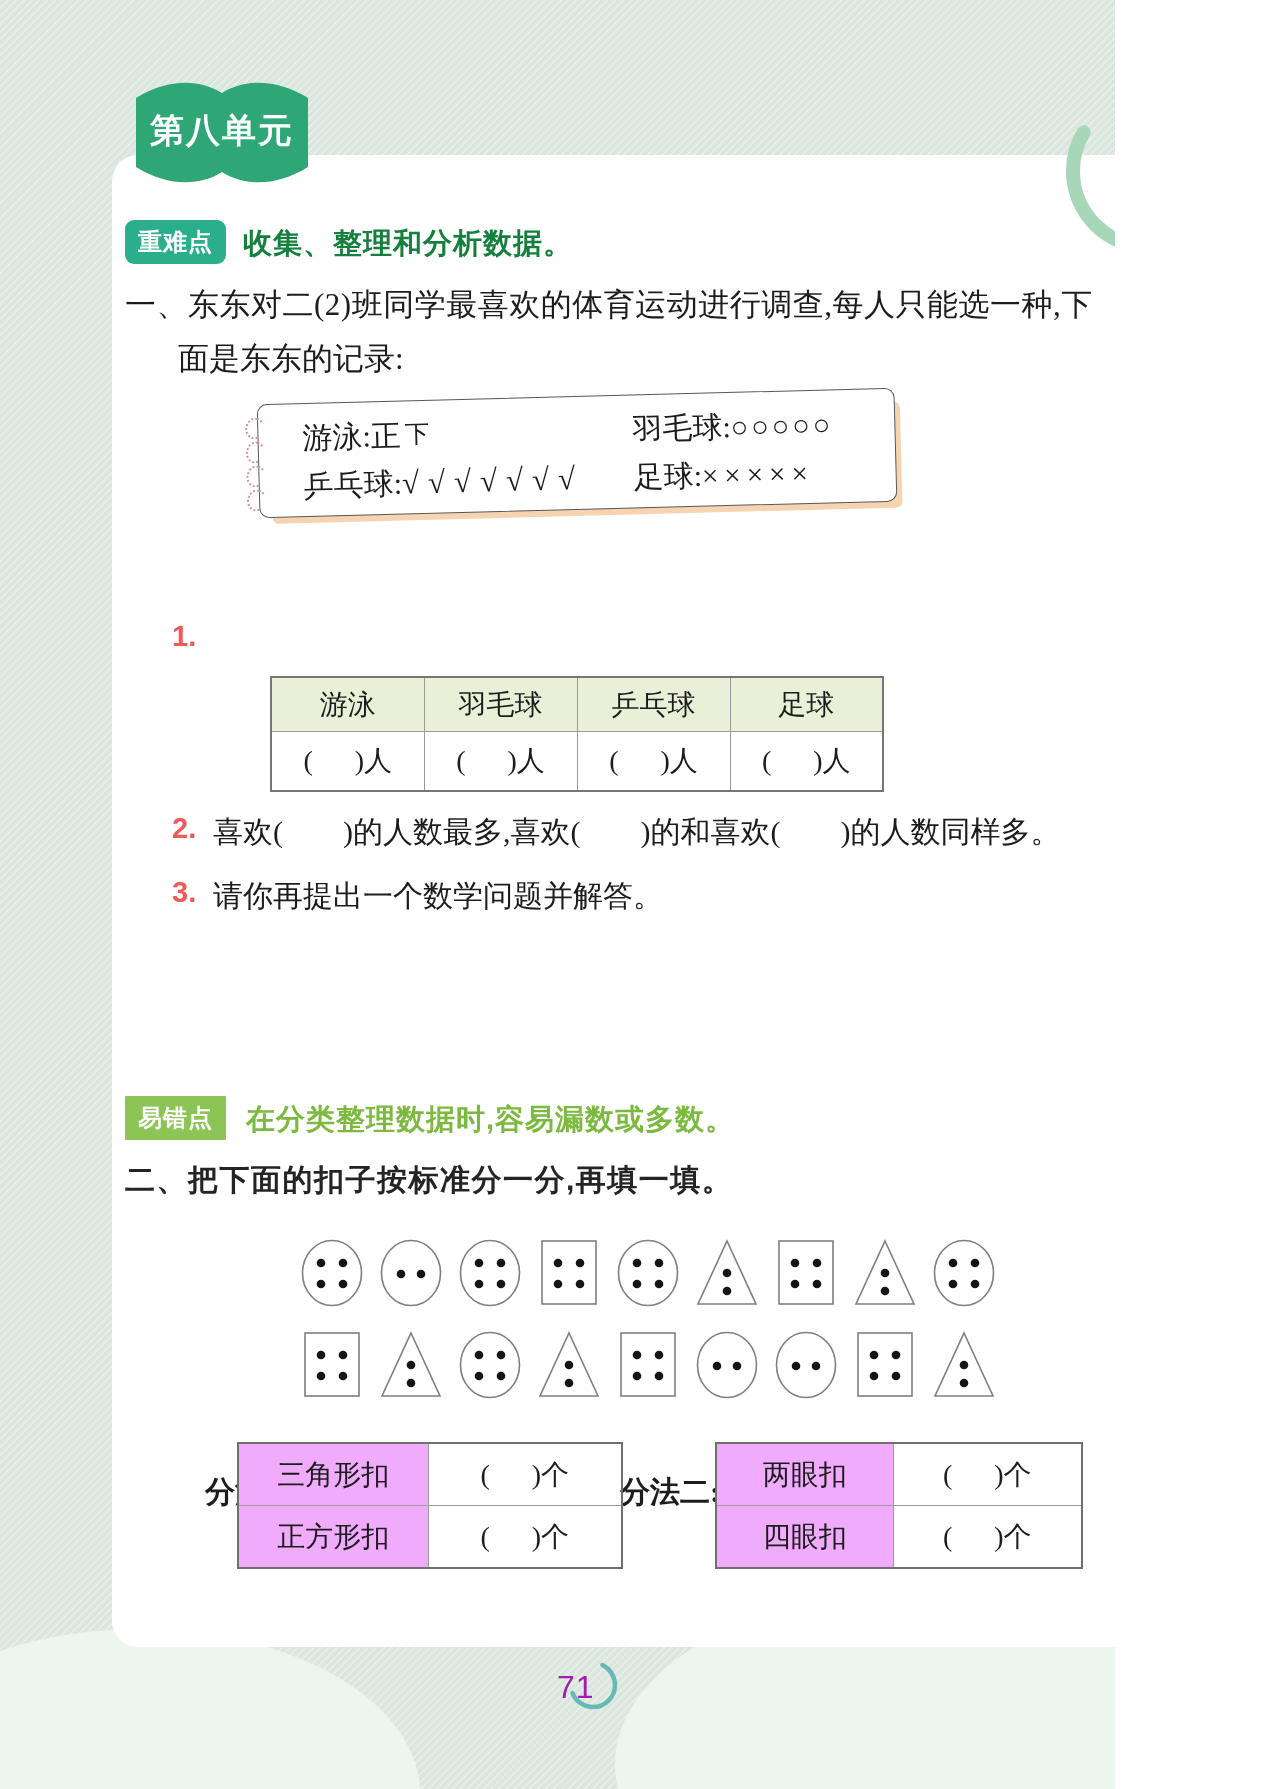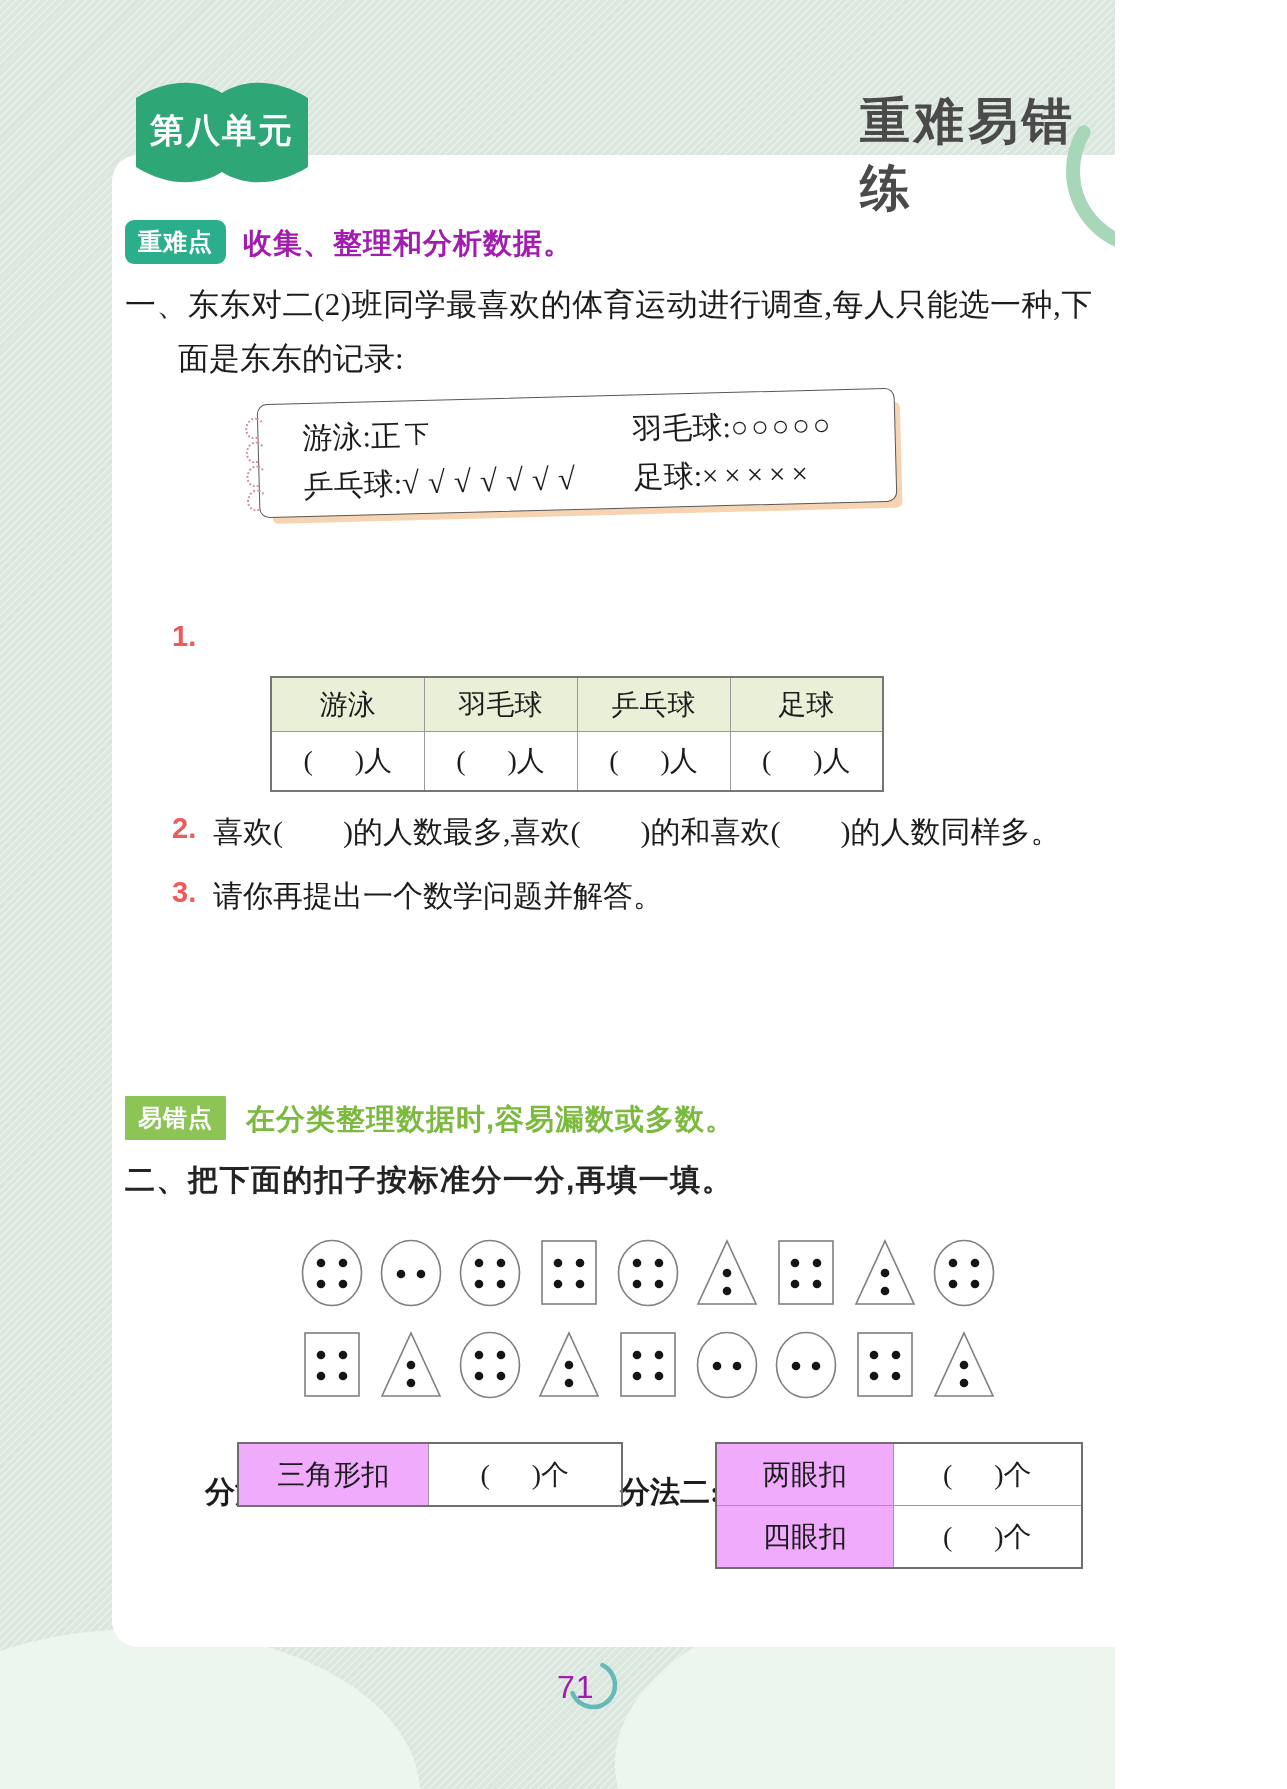--- a/index.html
+++ b/index.html
@@ -20,21 +20,21 @@
   
   .unit-badge{left:128px;top:70px;width:188px;height:122px;z-index:3;}
   .unit-badge-label{position:absolute;left:0;top:38px;width:188px;text-align:center;
     color:#fff;font-size:34px;font-weight:bold;letter-spacing:2px;}
   .page-title{left:860px;top:88px;font-size:50px;font-weight:bold;color:#4a4a4a;letter-spacing:4px;z-index:3;}
   .balloon{left:1058px;top:76px;z-index:3;}
 
   
   .kp-badge{left:125px;top:220px;background:#2bae8c;color:#fff;font-size:24px;font-weight:bold;
     padding:6px 13px;border-radius:9px;letter-spacing:1px;}
-  .kp-heading{left:243px;top:224px;color:#a21caf;font-size:29px;font-weight:bold;letter-spacing:1px;}
+  .kp-heading{left:243px;top:224px;color:#15803d;font-size:29px;font-weight:bold;letter-spacing:1px;}
   .serif{font-family:"Liberation Serif","DejaVu Serif",serif;}
   .intro1{left:125px;top:284px;font-size:31px;letter-spacing:.5px;}
   .intro2{left:178px;top:338px;font-size:31px;}
 
   
   .note{left:258px;top:396px;width:636px;height:112px;background:#fff;
     border:1.6px solid #585858;border-radius:10px;transform:rotate(-1.5deg);
     box-shadow:9px 10px 0 -4px #f6d4b2;}
   .note-grid{position:absolute;left:44px;top:10px;right:8px;bottom:6px;display:grid;
     grid-template-columns:330px 1fr;grid-template-rows:1fr 1fr;align-items:center;
@@ -92,21 +92,20 @@
   <div class="cloud cloud-left"></div>
   <div class="cloud cloud-right"></div>
   <div class="card"></div>
 
   <div class="abs unit-badge">
     <svg width="188" height="122" viewBox="0 0 188 122">
       <path d="M8,28 C40,8 72,9 94,23 C116,9 148,8 180,28 L180,97 C148,117 116,116 94,102 C72,116 40,117 8,97 Z" fill="#2ea676"></path>
     </svg>
     <div class="unit-badge-label">第八单元</div>
   </div>
-  <div class="abs page-title">重难易错练</div>
   <div class="abs balloon">
     <svg width="184" height="232" viewBox="0 0 184 232">
       <circle cx="91" cy="95" r="76" fill="none" stroke="#a7d7b8" stroke-width="14" pathLength="100" stroke-dasharray="81 19" stroke-dashoffset="22.5" stroke-linecap="round"></circle>
       <line x1="60" y1="162" x2="74" y2="198" stroke="#96cfab" stroke-width="3.5"></line>
       <line x1="122" y1="162" x2="108" y2="198" stroke="#96cfab" stroke-width="3.5"></line>
       <rect x="62" y="196" width="58" height="10" rx="5" fill="#a7d7b8"></rect>
       <path d="M70,208 L112,208 L107,232 L75,232 Z" fill="#c6e5d1"></path>
     </svg>
   </div>
 
@@ -280,20 +279,24 @@
   <table class="abs method-table m1-table">
     <colgroup>
         <col style="width:190px">
         <col>
       </colgroup>
     <tbody>
         <tr>
           <td class="lbl">三角形扣</td>
           <td class="val">(      )个</td>
         </tr>
+        <tr>
+          <td class="lbl">正方形扣</td>
+          <td class="val">(      )个</td>
+        </tr>
       </tbody>
   </table>
   <table class="abs method-table m2-table">
     <colgroup>
         <col style="width:177px">
         <col>
       </colgroup>
     <tbody>
         <tr>
           <td class="lbl">两眼扣</td>

